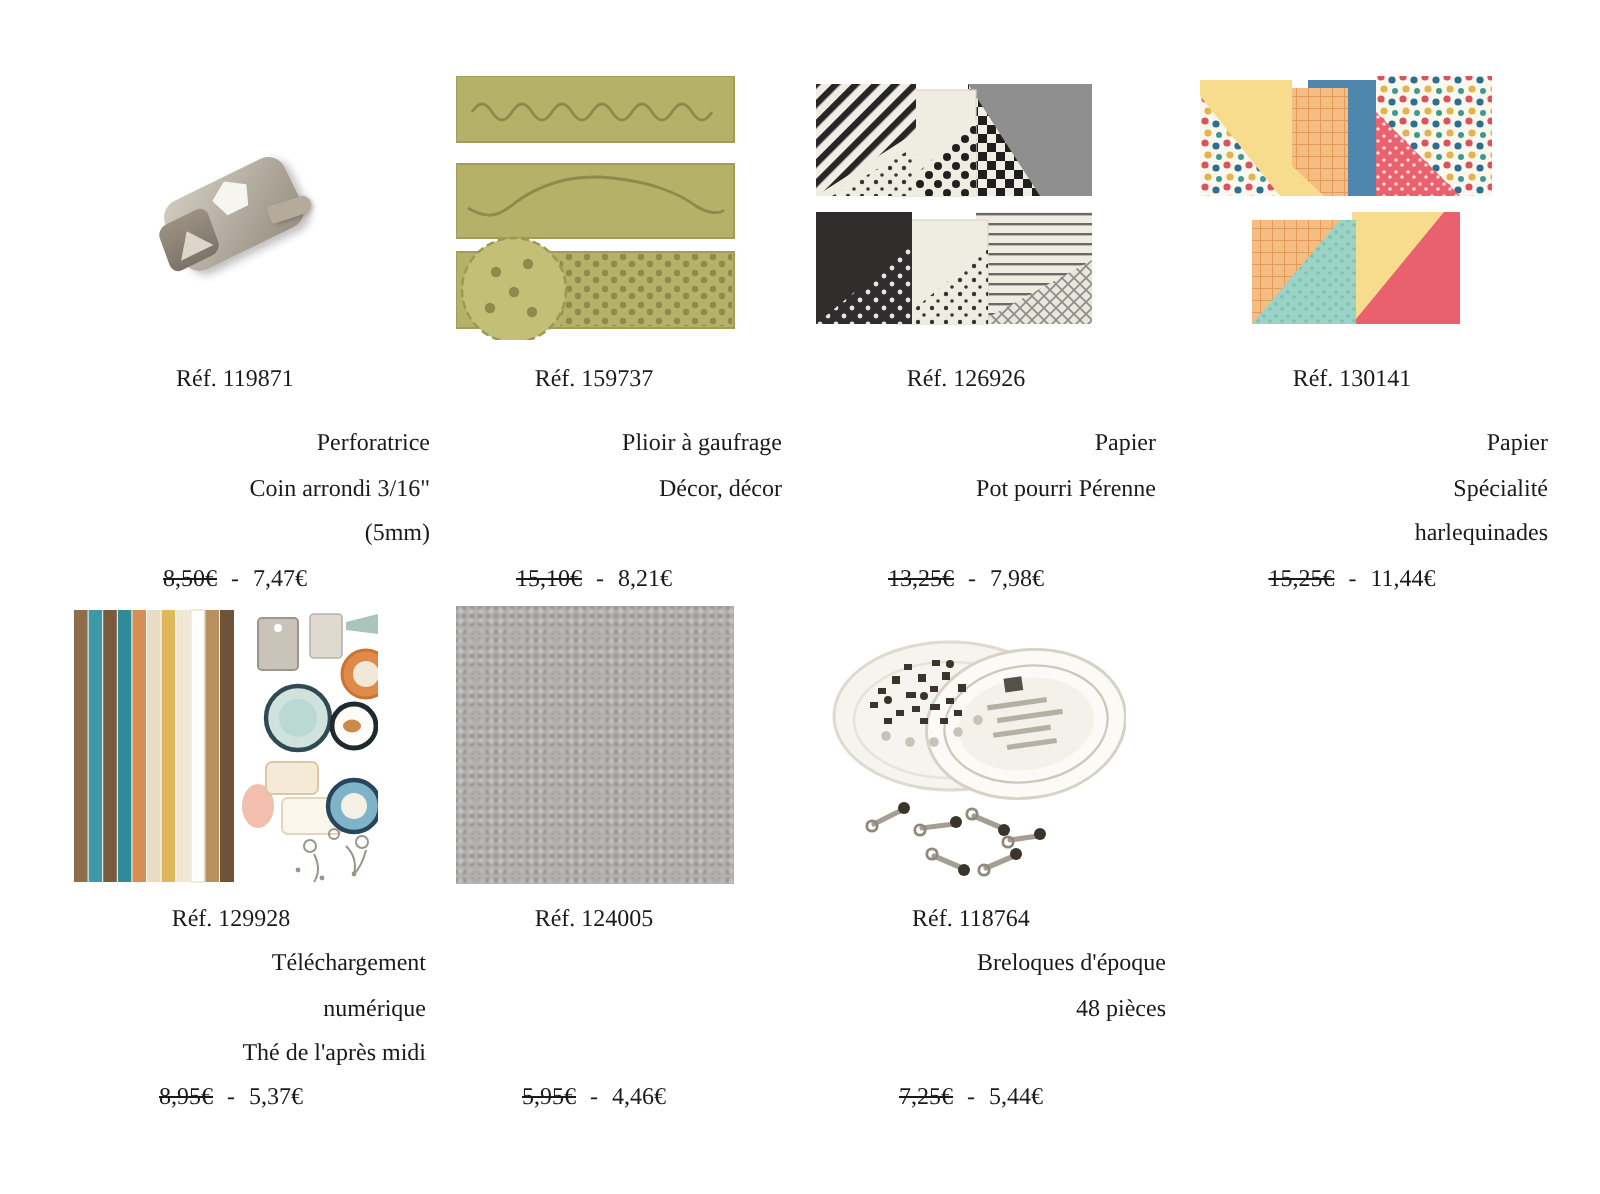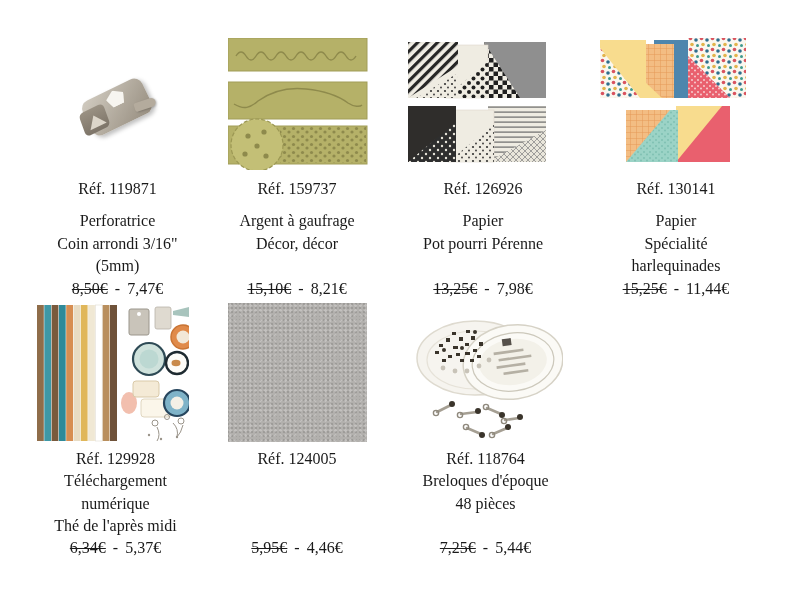--- a/index.html
+++ b/index.html
@@ -1,20 +1,20 @@
 <!DOCTYPE html>
 <html><head>
 <meta charset="utf-8">
 <style>
   html,body{margin:0;padding:0;background:#fff;}
   .page{position:relative;width:800px;height:597px;background:#ffffff;overflow:hidden;
         font-family:"Liberation Serif", serif;color:#1a1a1a;}
   .cell{position:absolute;text-align:center;}
-  .ref,.pname,.price{position:absolute;left:0;right:0;font-size:16px;line-height:22.5px;}
-  .pname{white-space:pre-line;}
+  .ref,.pname,.price{position:absolute;left:0;right:0;font-size:12px;line-height:22.5px;}
+  .pname{white-space:pre-line;text-align:right;}
   .price s{text-decoration:line-through;text-align:right;}
   .price .sep{margin:0 7px;}
   .row1 .ref{top:158px}
   .row1 .pname{top:190px}
   .row1 .price{top:258px}
   .row2 .ref{top:148px}
   .row2 .pname{top:170px}
   .row2 .price{top:237px}
   .imgbox{position:absolute;}
   svg{display:block}
@@ -134,21 +134,21 @@
       <rect x="52" y="89" width="86" height="36" fill="url(#pOliveDot)"></rect>
       <circle cx="29" cy="107" r="26" fill="#c3bf76" stroke="#9c9854" stroke-width="1.2" stroke-dasharray="4 2"></circle>
       <circle cx="20" cy="98" r="2.6" fill="#8e8a4c"></circle>
           <circle cx="36" cy="94" r="2.6" fill="#8e8a4c"></circle>
       <circle cx="29" cy="108" r="2.6" fill="#8e8a4c"></circle>
           <circle cx="17" cy="116" r="2.6" fill="#8e8a4c"></circle>
       <circle cx="38" cy="118" r="2.6" fill="#8e8a4c"></circle>
     </svg>
   </div>
   <div class="ref">Réf. 159737</div>
-  <div class="pname">Argent à gaufrage
+  <div class="pname">Plioir à gaufrage
 Décor, décor</div>
   <div class="price"><s>15,10€</s><span class="sep">-</span><span>8,21€</span></div>
 </div>
 
 <div class="cell row1" style="left:388px;top:20px;width:190px;height:270px">
   <div class="imgbox" style="left:20px;top:20px">
     <svg width="140" height="124" viewBox="0 0 140 124">
       <rect x="76" y="2" width="62" height="56" fill="#8f8f8f"></rect>
       <polygon points="76,2 76,58 112,58" fill="url(#pCheck)"></polygon>
       <rect x="38" y="5" width="42" height="53" fill="#efece2" stroke="#ddd8cc" stroke-width="0.6"></rect>
@@ -232,21 +232,21 @@
       </g>
       <circle cx="112" cy="132" r="1.2" fill="#9a948a"></circle>
           <circle cx="124" cy="136" r="1.2" fill="#9a948a"></circle>
           <circle cx="140" cy="134" r="1.2" fill="#9a948a"></circle>
     </svg>
   </div>
   <div class="ref">Réf. 129928</div>
   <div class="pname">Téléchargement
 numérique
 Thé de l'après midi</div>
-  <div class="price"><s>6,34€</s><span class="sep">-</span><span>5,37€</span></div>
+  <div class="price"><s>8,95€</s><span class="sep">-</span><span>5,37€</span></div>
 </div>
 
 <div class="cell row2" style="left:203px;top:300px;width:188px;height:260px">
   <div class="imgbox" style="left:25px;top:3px">
     <div class="glitter"></div>
   </div>
   <div class="ref">Réf. 124005</div>
   <div class="price"><s>5,95€</s><span class="sep">-</span><span>4,46€</span></div>
 </div>
 

